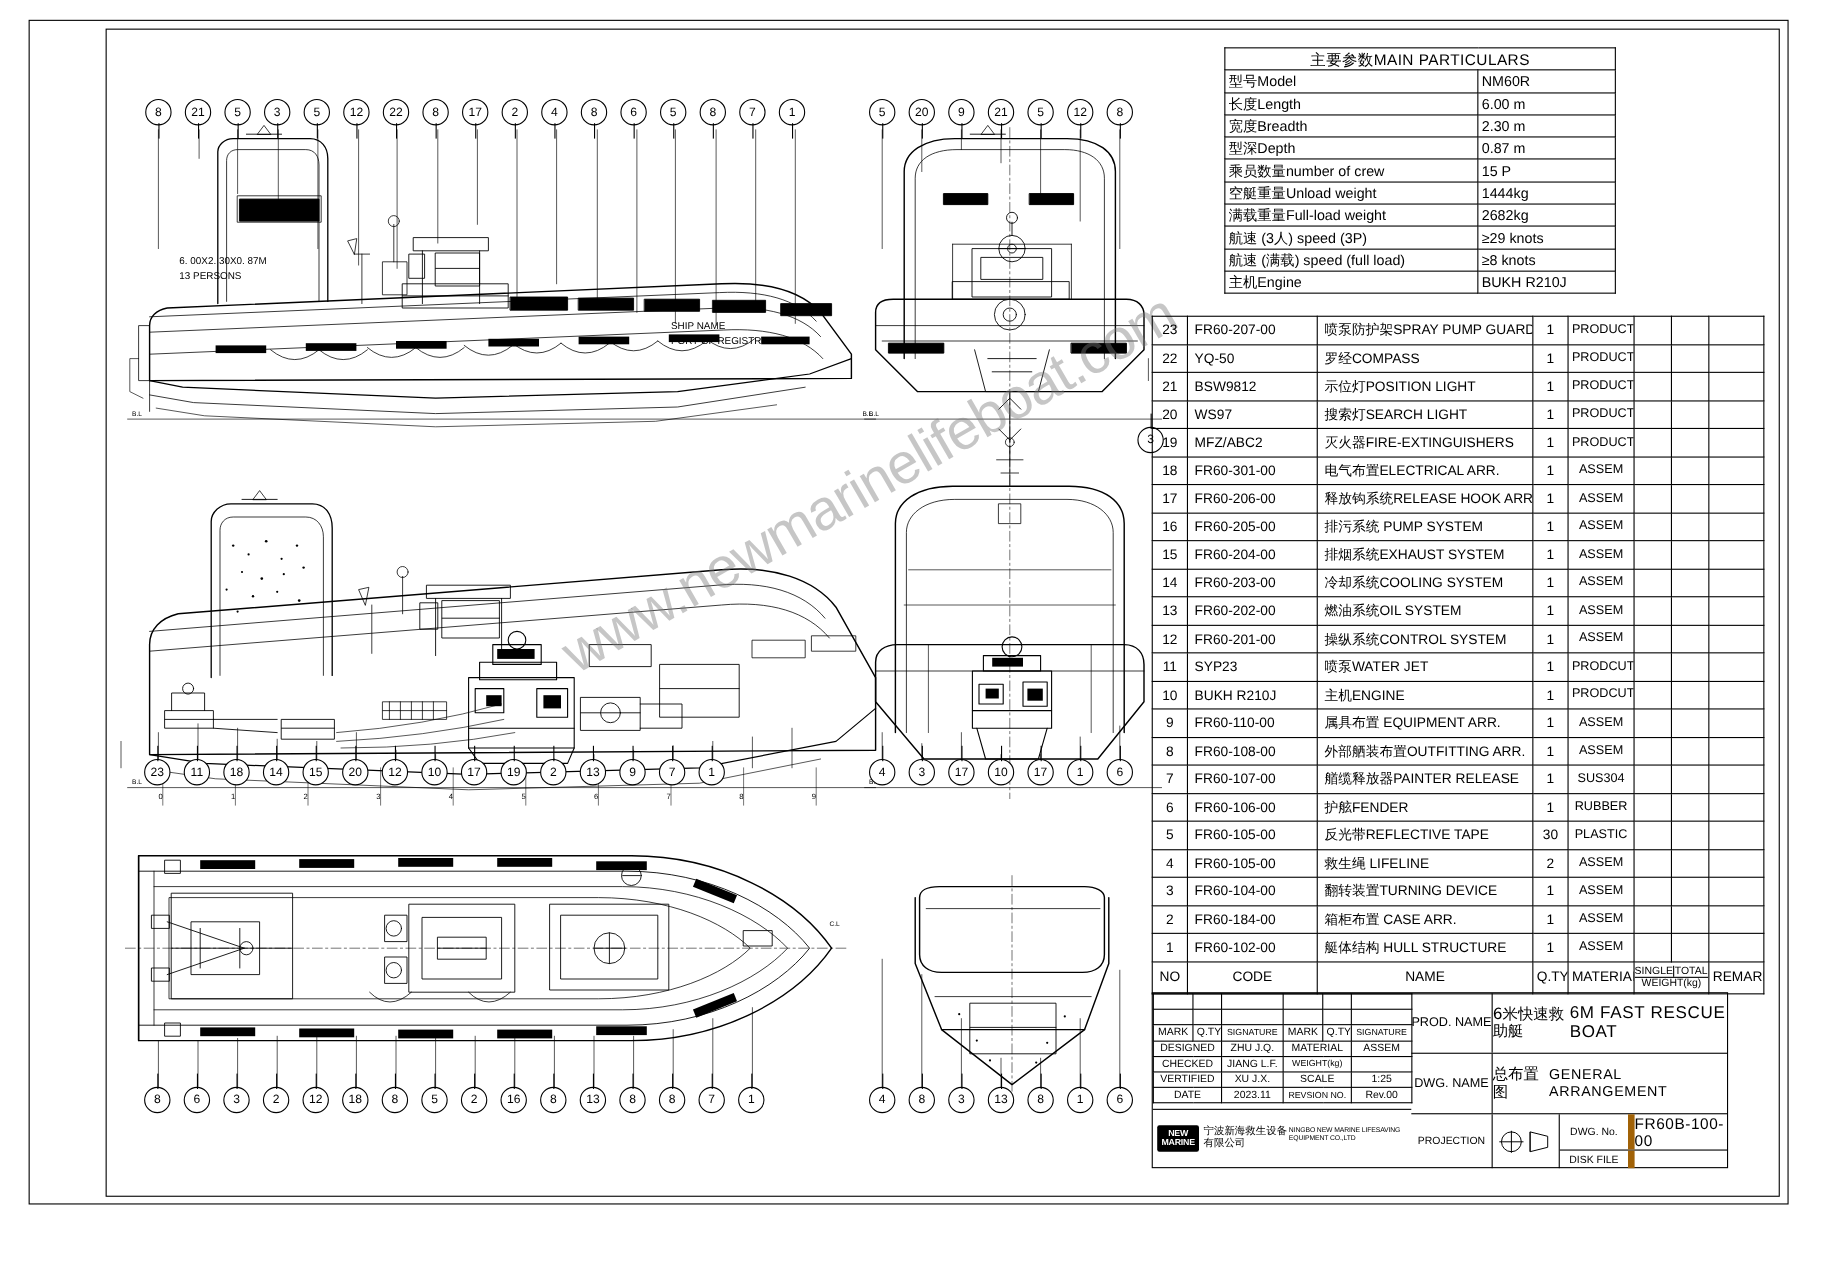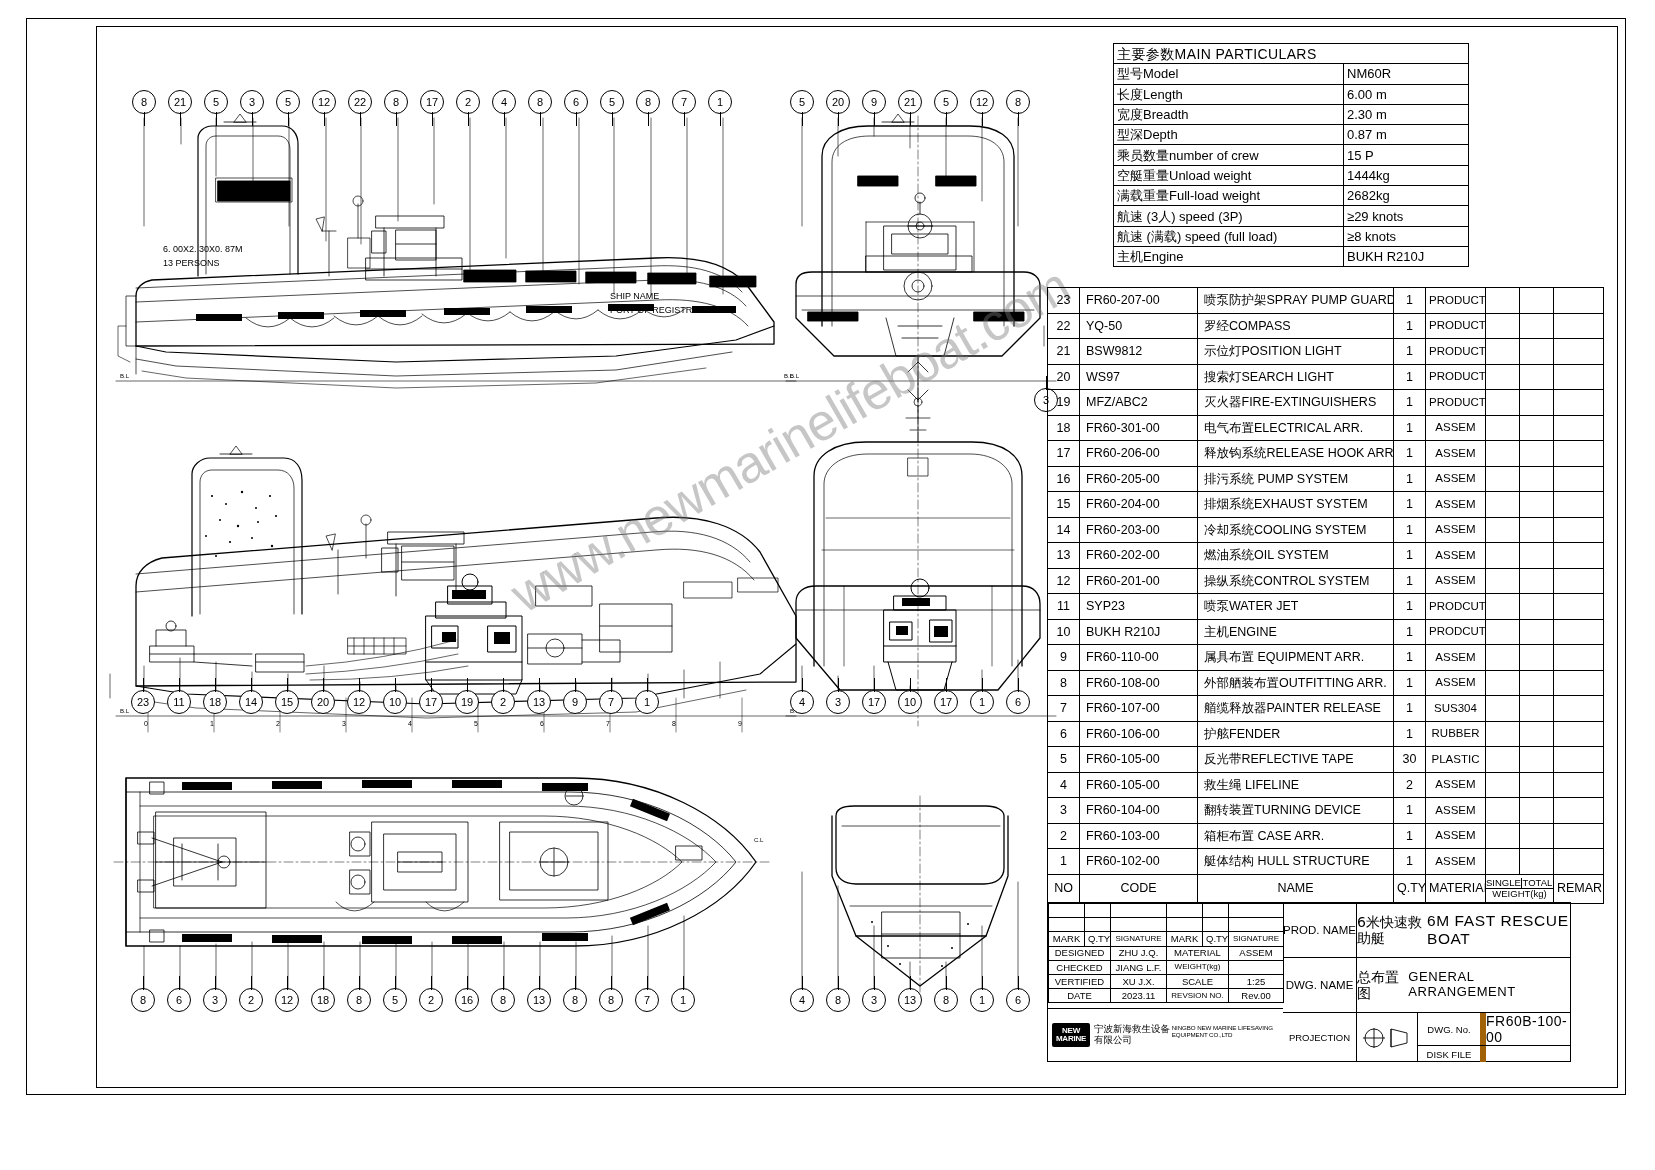--- a/index.html
+++ b/index.html
@@ -34,21 +34,21 @@
     overflow:hidden;
     font-family:"Liberation Sans","DejaVu Sans",sans-serif;
   }
   .cn{font-family:"DejaVu Sans",sans-serif;font-size:11px;}
 
   
   #main-particulars{
     position:absolute;left:1113px;top:43px;width:355px;
   }
   #main-particulars td{height:19.3px;}
-  #main-particulars .title{font-size:14px;letter-spacing:.4px;}
+  #main-particulars .title{text-align:center;font-size:14px;letter-spacing:.4px;}
   #main-particulars .lbl{text-align:left;font-size:13px;}
   #main-particulars .val{text-align:left;font-size:13px;}
 
   
   #bom{
     position:absolute;left:1047px;top:287px;width:522px;
   }
   #bom td{height:24.5px;font-size:12.5px;}
   #bom td.no{text-align:center;}
   #bom td.code{text-align:left;padding-left:6px;}
@@ -123,21 +123,21 @@
     display:flex;align-items:center;justify-content:center;
     transform:rotate(-30deg);
     color:rgba(120,120,120,.42);
     font-size:52px;letter-spacing:-1px;white-space:nowrap;
     font-family:"Liberation Sans","DejaVu Sans",sans-serif;
   }
   #shipname{
     position:absolute;left:610px;top:290px;font-size:9px;line-height:1.5;text-align:left;
   }
   #dim-note{
-    position:absolute;left:163px;top:242px;font-size:9px;line-height:1.6;
+    position:absolute;left:163px;top:230px;font-size:9px;line-height:1.6;
   }
 </style>
 </head>
 <body>
 
 <div id="sheet">
 
   <div class="frame-outer"></div>
   <div class="frame-inner"></div>
 
@@ -1019,21 +1019,21 @@
           <td class="code">FR60-104-00</td>
           <td class="name cn">翻转装置TURNING DEVICE</td>
           <td class="qty">1</td>
           <td class="mat">ASSEM</td>
           <td class="sw"></td>
           <td class="tw"></td>
           <td class="rm"></td>
         </tr>
         <tr>
           <td class="no">2</td>
-          <td class="code">FR60-103-00</td>
+          <td class="code">FR60-184-00</td>
           <td class="name cn">箱柜布置 CASE ARR.</td>
           <td class="qty">1</td>
           <td class="mat">ASSEM</td>
           <td class="sw"></td>
           <td class="tw"></td>
           <td class="rm"></td>
         </tr>
         <tr>
           <td class="no">1</td>
           <td class="code">FR60-102-00</td>

